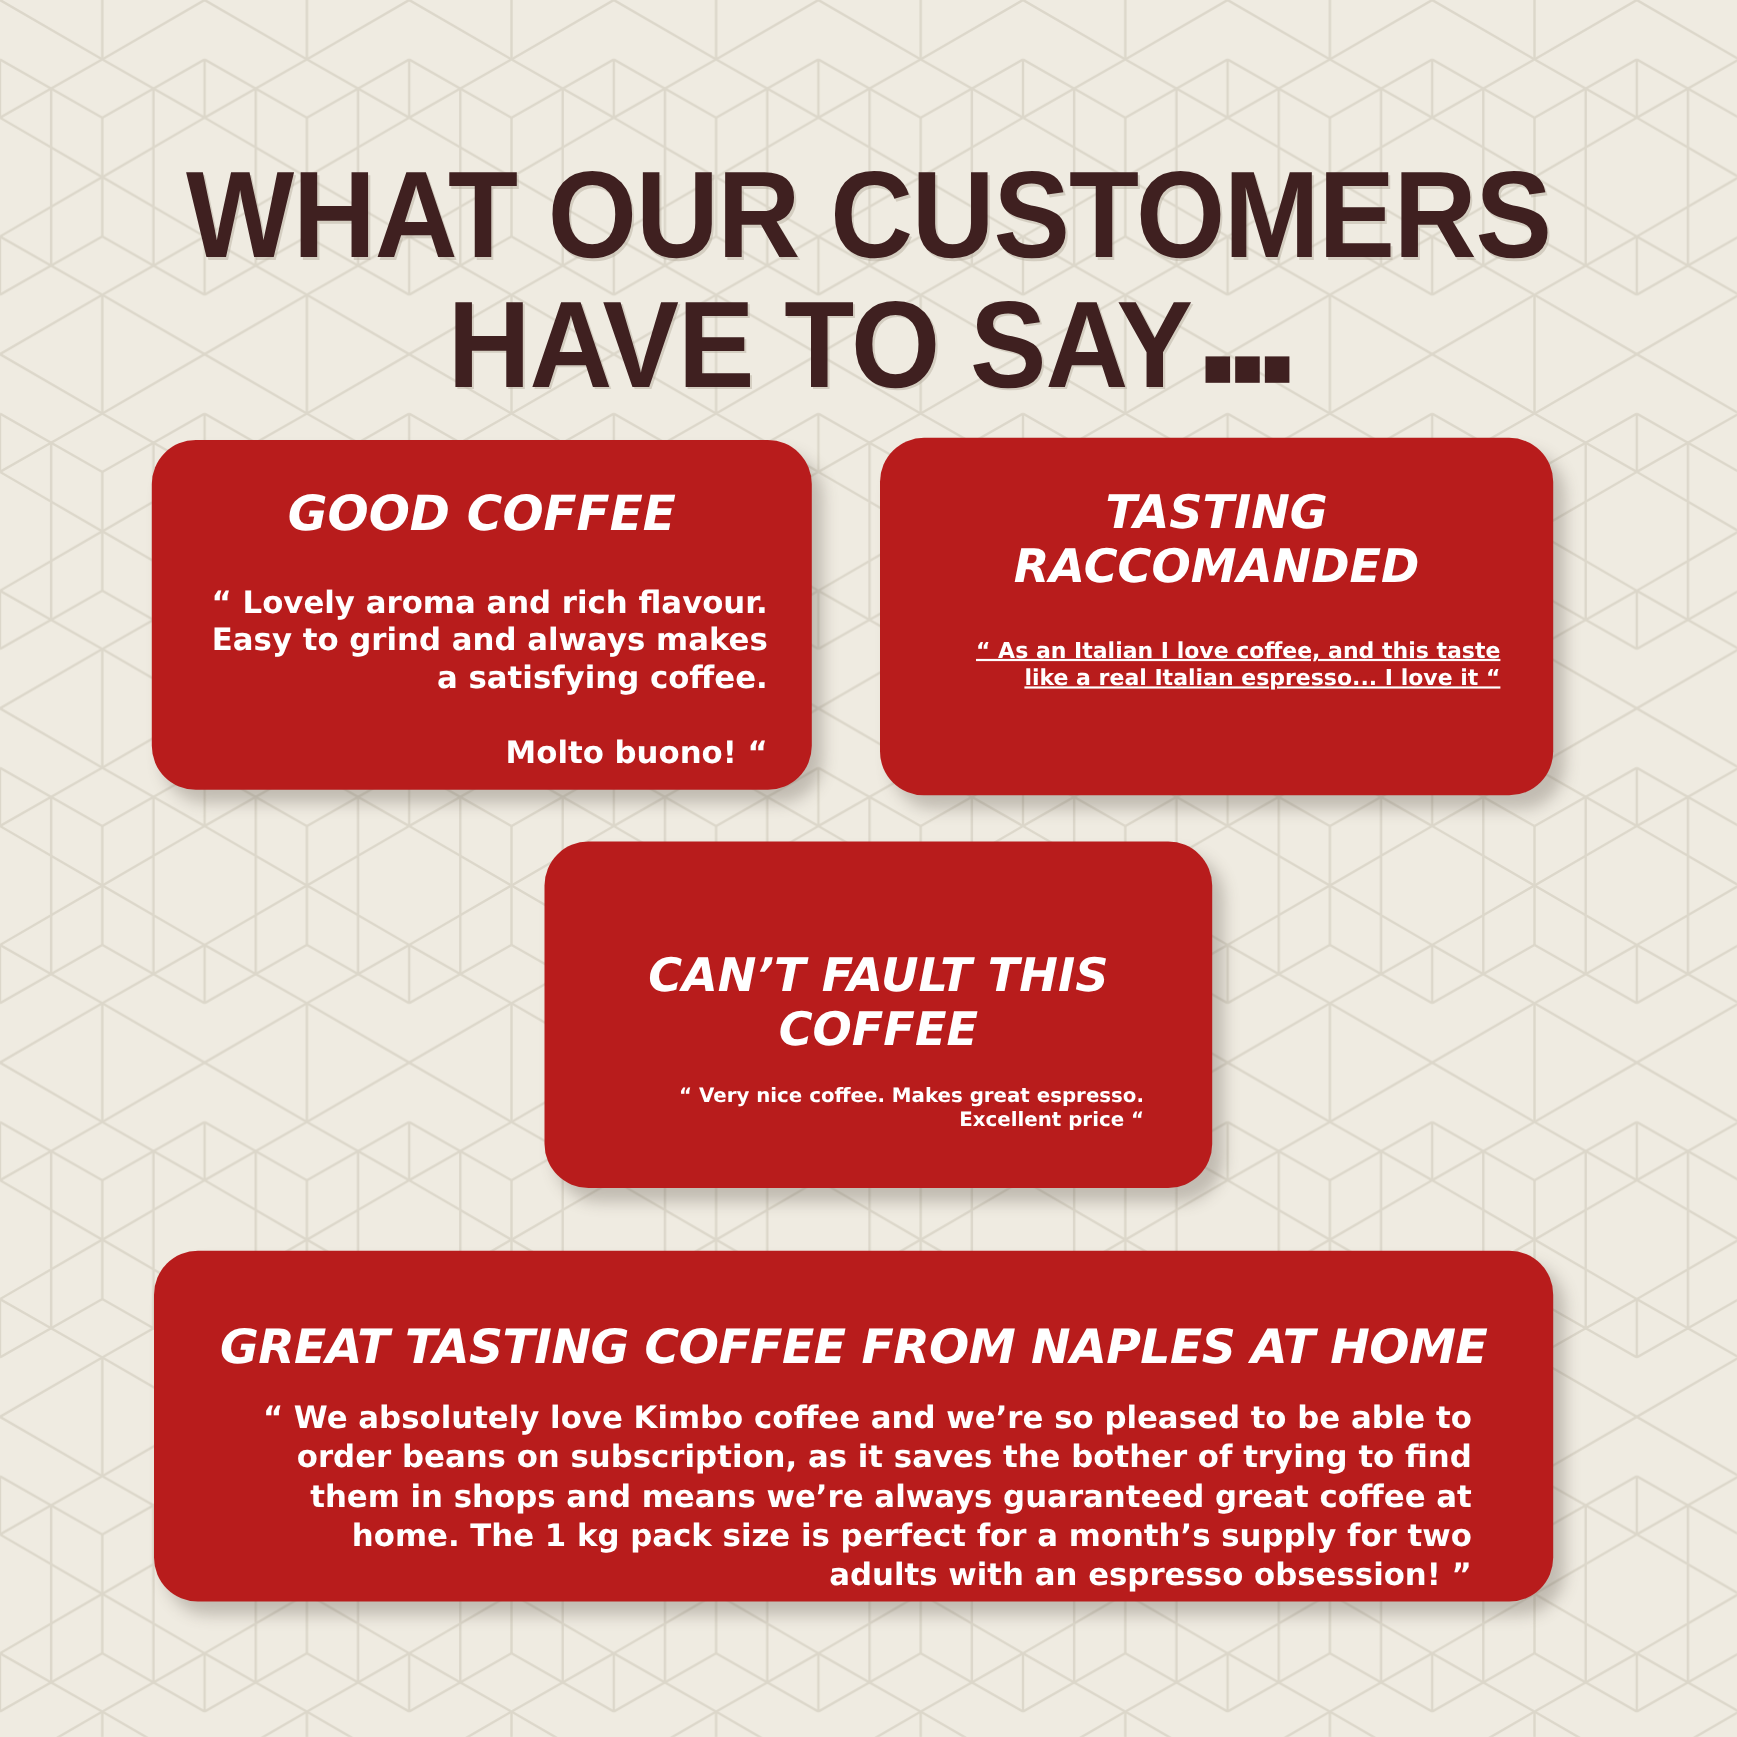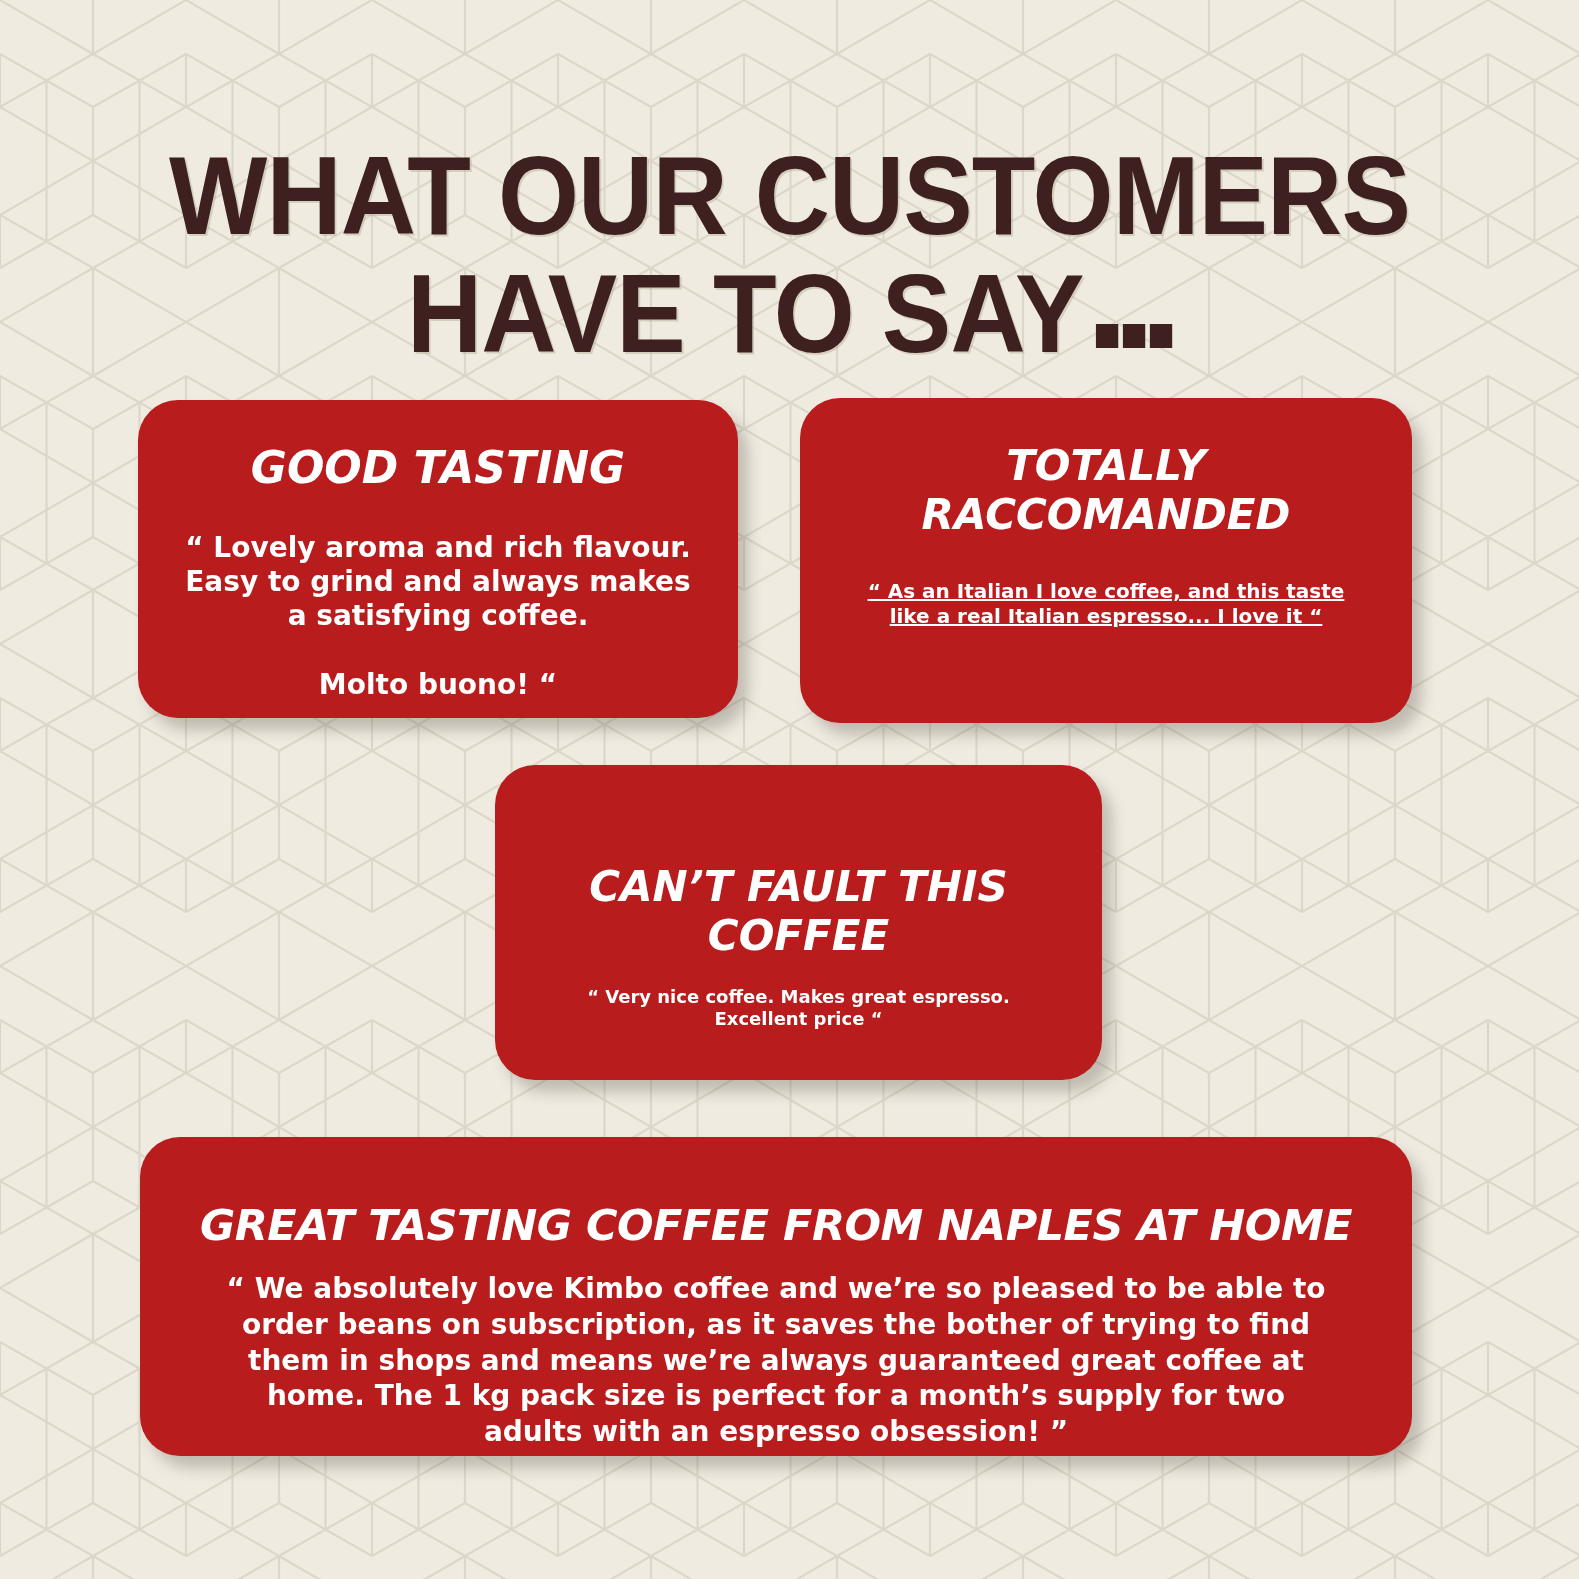--- a/index.html
+++ b/index.html
@@ -84,21 +84,21 @@
     color: #ffffff;
     text-align: center;
     letter-spacing: 0px;
     line-height: 1.16;
   }
 
   .card-body {
     font-family: "DejaVu Sans", sans-serif;
     font-weight: bold;
     color: #ffffff;
-    text-align: center;
+    text-align: right;
     line-height: 1.22;
     white-space: pre-line;
   }
 
   
   #card-good-coffee {
     left: 138px;
     top: 400px;
     width: 600px;
     height: 318px;
@@ -212,28 +212,28 @@
 <div id="page">
 
   <h1 class="headline">
     <span class="line">WHAT OUR CUSTOMERS</span>
     <span class="line">
       <span>HAVE TO SAY</span><span class="sq-dots" title="..."><i></i><i></i><i></i></span>
     </span>
   </h1>
 
   <div class="card" id="card-good-coffee">
-    <div class="card-title">GOOD TASTING</div>
+    <div class="card-title">GOOD COFFEE</div>
     <div class="card-body">“ Lovely aroma and rich flavour. Easy to grind and always makes a satisfying coffee.
 
 Molto buono! “</div>
   </div>
 
   <div class="card" id="card-totally-raccomanded">
-    <div class="card-title">TOTALLY RACCOMANDED</div>
+    <div class="card-title">TASTING RACCOMANDED</div>
     <div class="card-body">“ As an Italian I love coffee, and this taste like a real Italian espresso... I love it “</div>
   </div>
 
   <div class="card" id="card-cant-fault">
     <div class="card-title">CAN’T FAULT THIS COFFEE</div>
     <div class="card-body">“ Very nice coffee. Makes great espresso. Excellent price “</div>
   </div>
 
   <div class="card" id="card-naples">
     <div class="card-title">GREAT TASTING COFFEE FROM NAPLES AT HOME</div>

